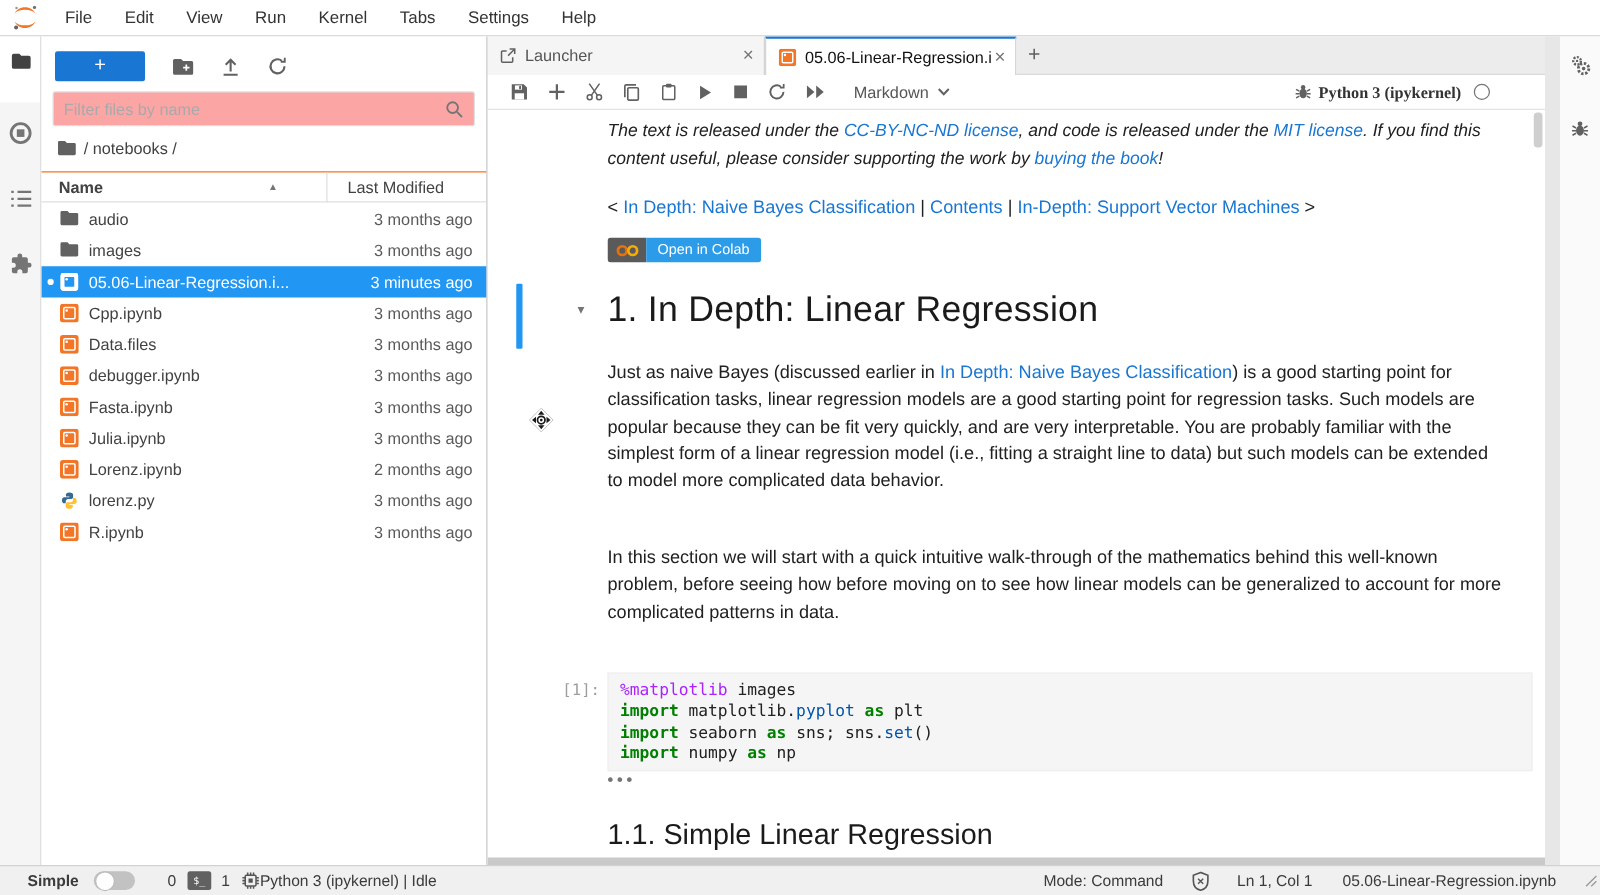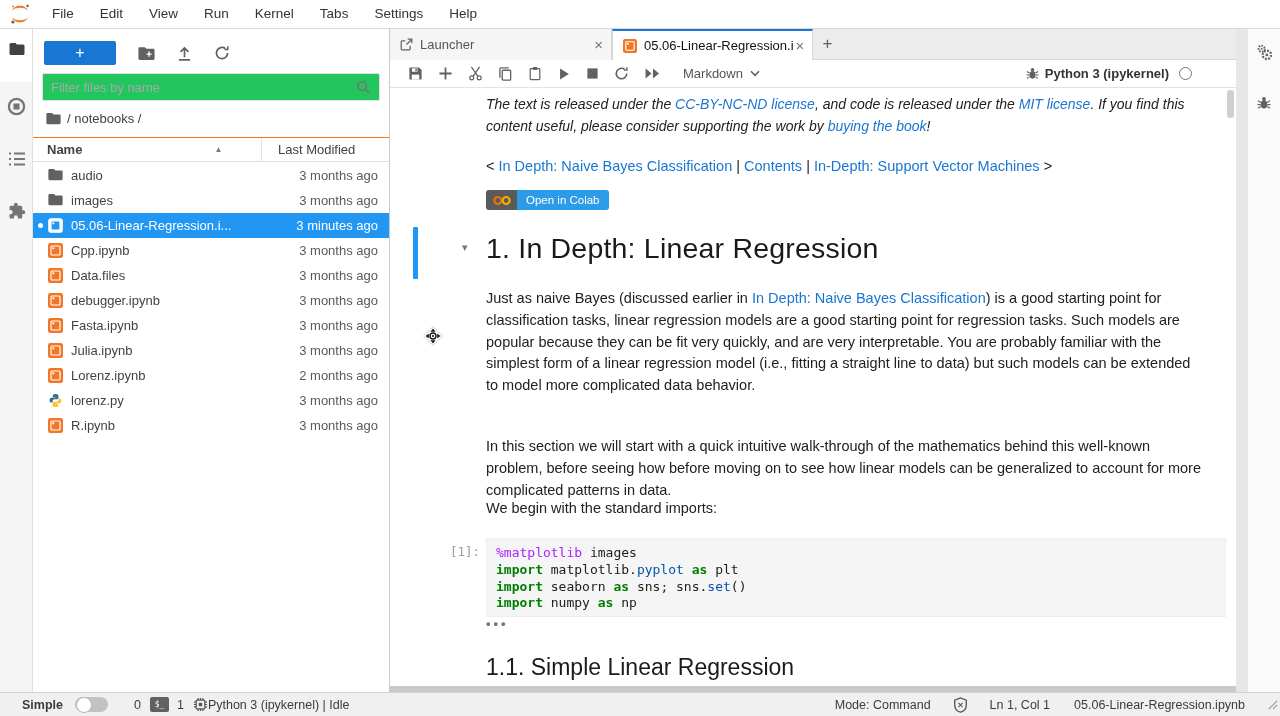--- a/index.html
+++ b/index.html
@@ -35,21 +35,21 @@
     background:#fff; border-right:1px solid #c9c9c9; z-index:10;
   }
   .fb-toolbar { position:absolute; left:0; top:10px; width:100%; height:28px; display:flex; align-items:center; }
   .new-launcher-btn {
     margin-left:11px; width:72px; height:24px; background:#1976d2; border-radius:2px;
     color:#fff; font-size:16px; display:flex; align-items:center; justify-content:center;
   }
   .fb-tool-icon { color:#616161; margin-left:22px; }
   .fb-filter {
     position:absolute; left:9px; top:44px; width:338px; height:28px;
-    border:1px solid #e0e0e0; background:#22c55e; border-radius:2px;
+    border:1px solid #e0e0e0; background:#fca5a5; border-radius:2px;
     display:flex; align-items:center;
   }
   .fb-filter input {
     border:none; outline:none; flex:1; font-size:13px; padding:0 8px;
     font-family:"Liberation Sans", sans-serif; color:#424242; background:transparent;
   }
   .fb-filter input::placeholder { color:#a9a9a9; }
   .fb-filter .search-ic { color:#757575; margin-right:8px; }
   .fb-crumb { position:absolute; left:13px; top:82px; display:flex; align-items:center; font-size:13px; color:#424242; }
   .fb-crumb .crumb-ic { color:#616161; margin-right:6px; }
@@ -88,21 +88,21 @@
   .nb-toolbar {
     position:absolute; left:390px; top:60px; width:846px; height:28px;
     background:#fff; border-bottom:1px solid #e3e3e3;
     display:flex; align-items:center; z-index:4;
   }
   .tb-ic { color:#616161; margin-left:15px; }
   .tb-ic:first-child { margin-left:18px; }
   .celltype { display:flex; align-items:center; margin-left:22px; font-size:13px; color:#555; }
   .celltype .chev { margin-left:7px; color:#616161; }
   .nb-toolbar .spacer { flex:1; }
-  .kernel-name { font-size:13px; font-weight:bold; color:#333; margin-left:5px; }
+  .kernel-name { font-size:13px; font-weight:bold; color:#333; margin-left:5px;font-family:Liberation Serif, serif; }
   .kernel-status-circle { width:13px; height:13px; border:1.5px solid #757575; border-radius:50%; margin:0 44px 0 10px; background:#fff; }
 
   
   .nb-content {
     position:absolute; left:390px; top:88px; width:846px; height:598px;
     background:#fff; overflow:hidden; color:#212121; z-index:3;
   }
   .md { font-size:14.5px; line-height:21.8px; color:#212121; }
   .tok-link { color:#1976d2; }
   .lic { position:absolute; left:96px; top:5px; width:714px; font-style:italic; font-size:14px; line-height:22px; }
@@ -501,21 +501,20 @@
     </span>
     <span class="colab-right">Open in Colab</span>
   </div>
 
   <div class="sel-bar"></div>
   <span class="collapse-caret">▾</span>
   <h1 class="h1">1. In Depth: Linear Regression</h1>
 
   <p class="p1 md"><span>Just as naive Bayes (discussed earlier in </span><span class="tok-link">In Depth: Naive Bayes Classification</span><span>) is a good starting point for classification tasks, linear regression models are a good starting point for regression tasks. Such models are popular because they can be fit very quickly, and are very interpretable. You are probably familiar with the simplest form of a linear regression model (i.e., fitting a straight line to data) but such models can be extended to model more complicated data behavior.</span></p>
   <p class="p2 md">In this section we will start with a quick intuitive walk-through of the mathematics behind this well-known problem, before seeing how before moving on to see how linear models can be generalized to account for more complicated patterns in data.</p>
-  <p class="p3 md">We begin with the standard imports:</p>
 
   <div class="cell-prompt">[1]:</div>
   <div class="code-editor">
     <div><span class="tok-meta">%matplotlib</span><span> images</span></div>
     <div><span class="tok-kw">import</span><span> matplotlib.</span><span class="tok-prop">pyplot</span><span> </span><span class="tok-kw">as</span><span> plt</span></div>
     <div><span class="tok-kw">import</span><span> seaborn </span><span class="tok-kw">as</span><span> sns; sns.</span><span class="tok-prop">set</span><span>()</span></div>
     <div><span class="tok-kw">import</span><span> numpy </span><span class="tok-kw">as</span><span> np</span></div>
   </div>
   <div class="out-dots">•••</div>
 

